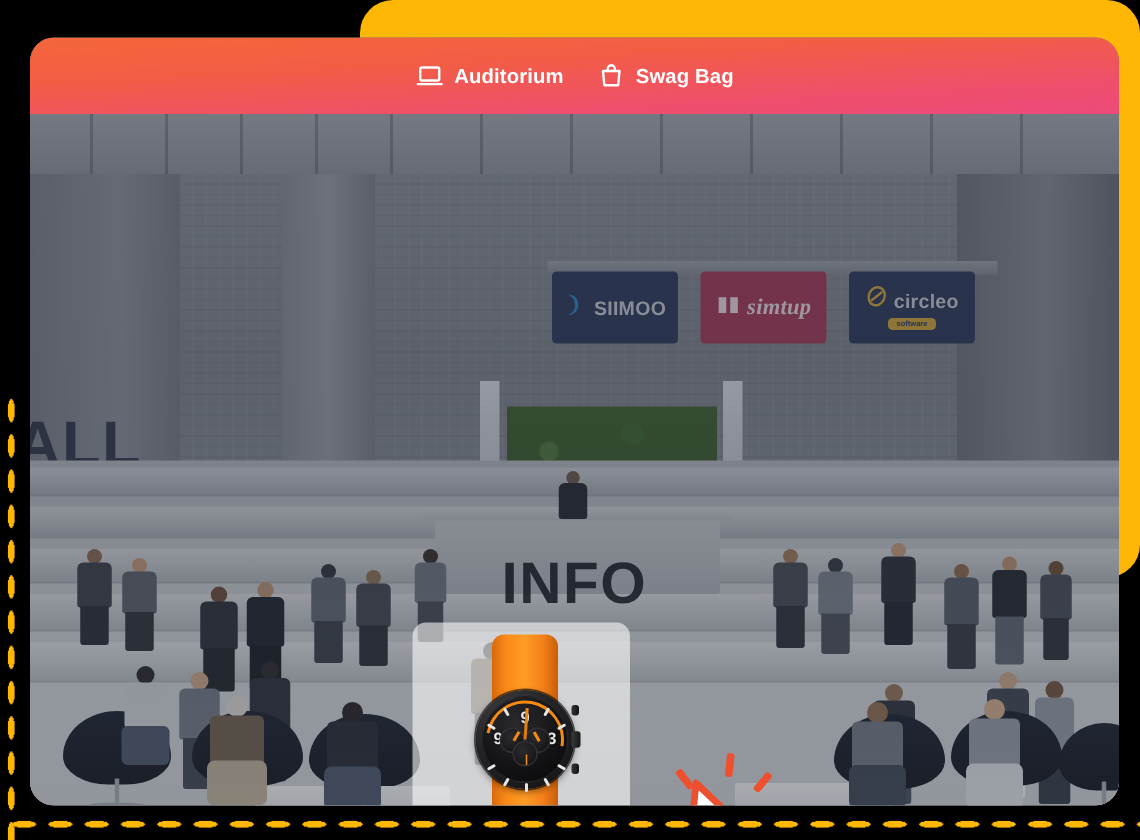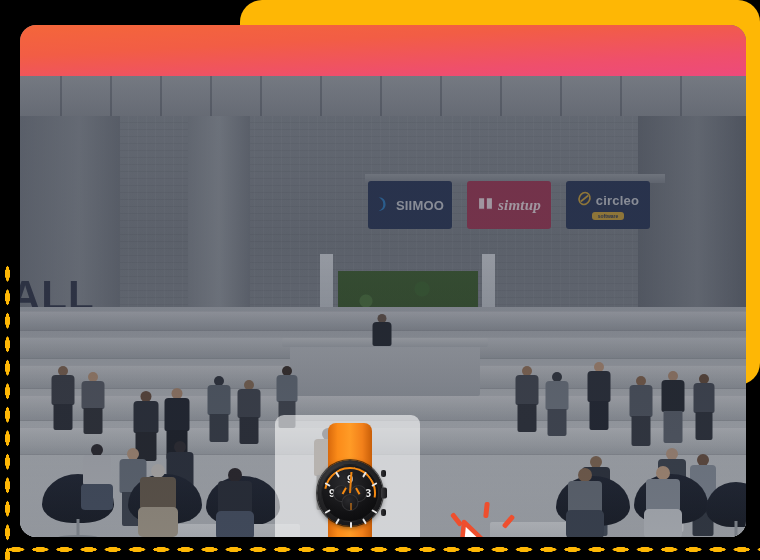--- a/index.html
+++ b/index.html
@@ -334,22 +334,40 @@
 
   <div class="dots-left"></div>
   <div class="dots-bottom"></div>
 
   <div class="card">
 
     <nav class="navbar">
 
 
 
-
-
+      <div class="nav-item">
+        <span class="ico">
+          <svg width="19" height="19" viewBox="0 0 24 24" fill="none" stroke="#fff" stroke-width="2" stroke-linecap="round" stroke-linejoin="round">
+            <rect x="4" y="5" width="16" height="11" rx="1.5"></rect>
+              <path d="M2 19h20"></path>
+          </svg>
+        </span>
+        <span class="nav-label">Auditorium</span>
+      </div>
+
+
+      <div class="nav-item">
+        <span class="ico">
+          <svg width="19" height="19" viewBox="0 0 24 24" fill="none" stroke="#fff" stroke-width="2" stroke-linecap="round" stroke-linejoin="round">
+            <path d="M5 8h14l-1.2 12H6.2z"></path>
+              <path d="M9 8V6.2A3 3 0 0 1 15 6.2V8"></path>
+          </svg>
+        </span>
+        <span class="nav-label">Swag Bag</span>
+      </div>
 
 
     </nav>
 
     <div class="scene">
 
       <div class="ceiling">
         <div class="ceil-slat" style="left:40px"></div>
         <div class="ceil-slat" style="left:90px"></div>
         <div class="ceil-slat" style="left:140px"></div>
@@ -445,20 +463,21 @@
       <div class="floor">
         <div class="step" style="top:4px;   height:20px;"></div>
         <div class="step" style="top:30px;  height:22px;"></div>
         <div class="step" style="top:58px;  height:24px;"></div>
         <div class="step" style="top:88px;  height:26px;"></div>
         <div class="step" style="top:120px; height:28px;"></div>
       </div>
 
       <div class="desk"></div>
       <div class="desk-top"></div>
+      <div class="info-text no-sel">INFO</div>
 
       <div class="person speaker">
         <div class="p-head" style="top:0; width:9px; height:9px; background:#6d5a4c;"></div>
         <div class="p-body" style="top:8px; width:19px; height:24px; background:#23282f;"></div>
       </div>
 
       <div class="person" style="left:30px; top:290px; width:26px; height:64px;">
         <div class="p-head" style="top:0; width:10px; height:10px; background:#8a6b52;"></div>
         <div class="p-body" style="top:9px; width:23px; height:30px; background:#3c4048;"></div>
         <div class="p-legs" style="top:38px; width:19px; height:26px; background:#2a2e36;"></div>

